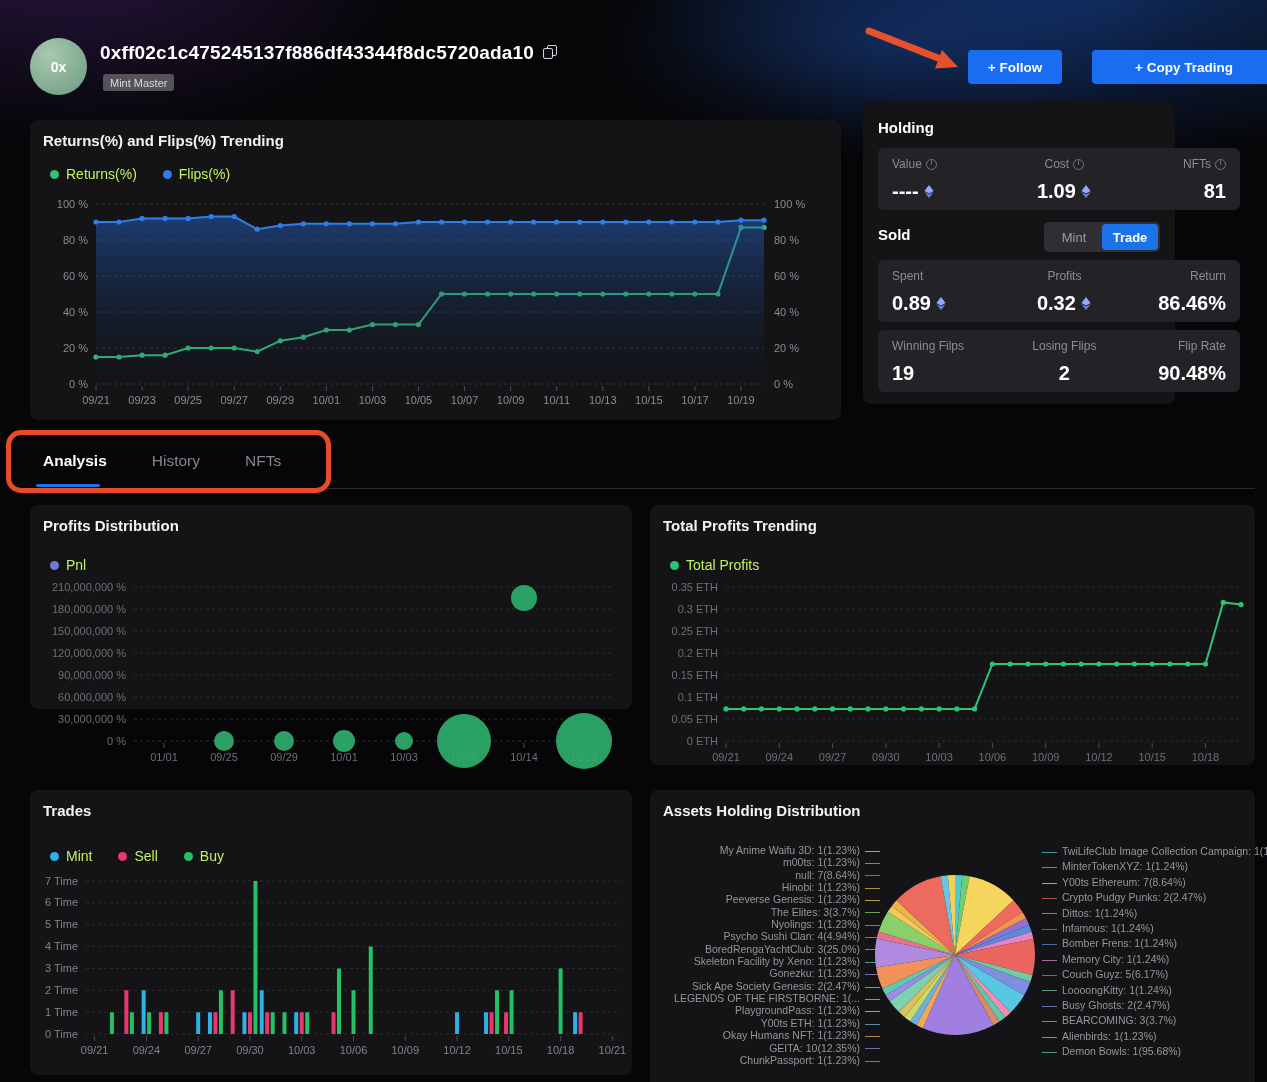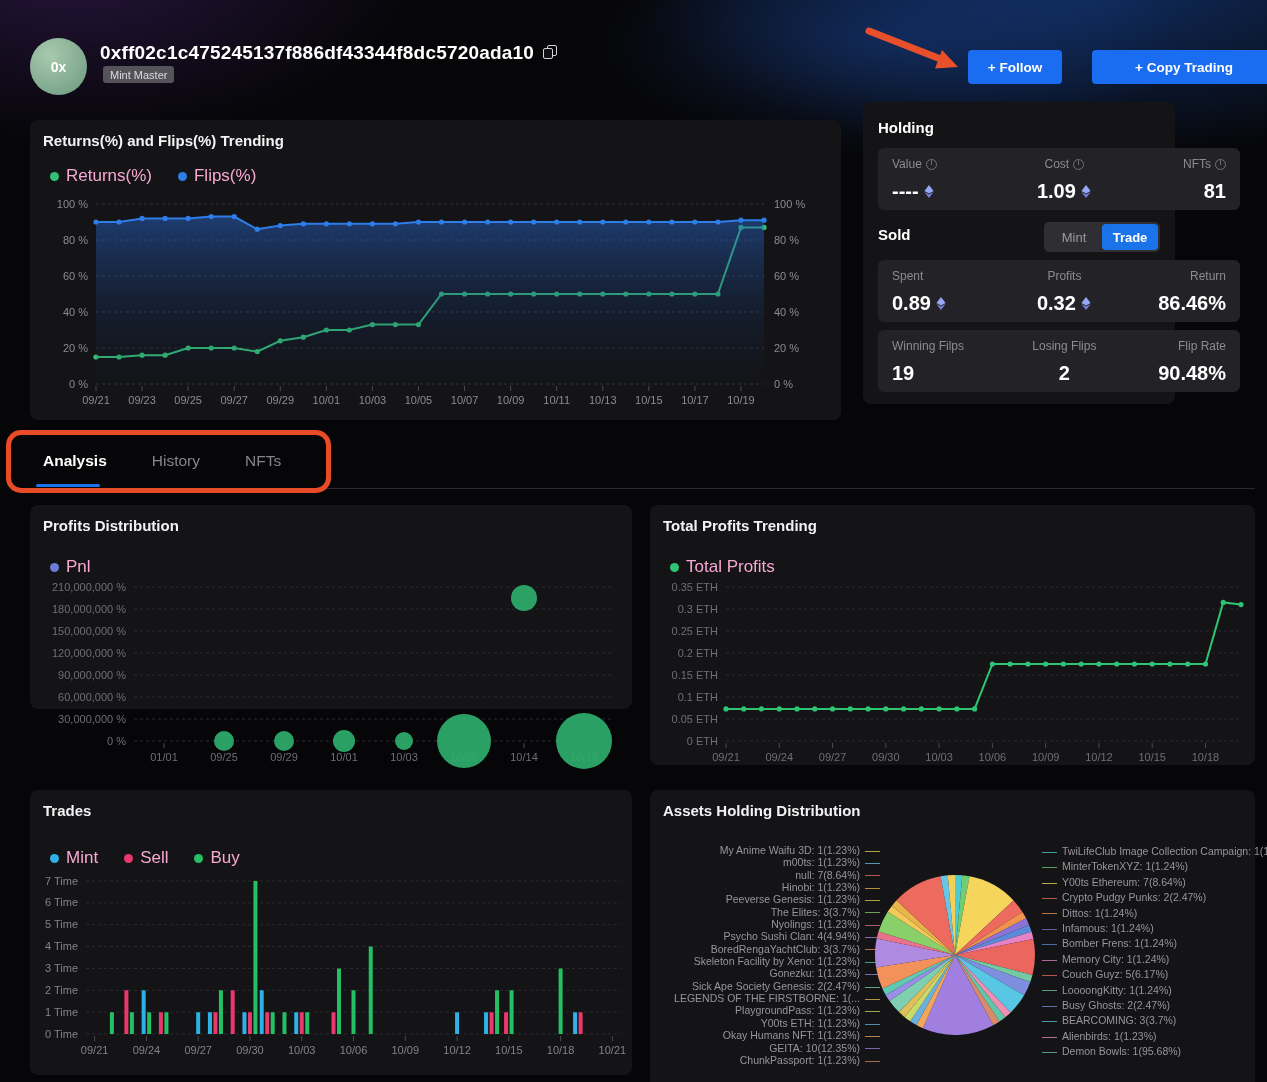--- a/index.html
+++ b/index.html
@@ -17,42 +17,42 @@
   
   .avatar { position:absolute; left:30px; top:38px; width:57px; height:57px; border-radius:50%;
     background:radial-gradient(circle at 35% 30%, #a9c9ad, #7da88e 70%, #6e9b81);
     display:flex; align-items:center; justify-content:center; font-size:14px; font-weight:bold; color:#fff; }
   .addr-row { position:absolute; left:100px; top:42px; display:flex; align-items:center; gap:9px; }
   .addr { font-size:19px; font-weight:bold; letter-spacing:.2px; }
   .copy-icon { width:16px; height:16px; position:relative; cursor:pointer; display:inline-block; }
   .copy-icon i { position:absolute; width:10px; height:11px; border:1.4px solid #d3d3d8; border-radius:2px; }
   .copy-icon i:first-child { left:4px; top:0; background:transparent; }
   .copy-icon i:last-child { left:0; top:3px; background:#101014; }
-  .badge { position:absolute; left:103px; top:66px; background:#535359; color:#d9d9de; font-size:11px;
+  .badge { position:absolute; left:103px; top:74px; background:#535359; color:#d9d9de; font-size:11px;
     padding:2.5px 7px; border-radius:3px; }
   .btn { position:absolute; top:50px; height:34px; background:#1a6df0; border:none; border-radius:4px;
     color:#fff; font-family:inherit; font-size:13.5px; font-weight:bold; cursor:pointer;
     display:flex; align-items:center; justify-content:center; }
   .btn-follow { left:968px; width:94px; }
   .btn-copy  { left:1092px; width:184px; }
   .annot-arrow { position:absolute; left:862px; top:24px; width:108px; height:54px; pointer-events:none; }
 
   
   .card, .panel { position:absolute; background:#141416; border-radius:8px; }
   .card h3 { position:absolute; left:13px; top:12px; font-size:15px; font-weight:bold; color:#f2f2f4; }
   .card-returns { left:30px; top:120px; width:811px; height:300px; }
   .card-pd     { left:30px;  top:505px; width:602px; height:204px; }
   .card-tp     { left:650px; top:505px; width:605px; height:260px; }
   .card-trades { left:30px;  top:790px; width:602px; height:285px; }
   .card-pie    { left:650px; top:790px; width:605px; height:380px; }
 
   .legend { position:absolute; left:20px; display:flex; gap:26px; align-items:center; }
   .legend .li { display:flex; align-items:center; gap:7px; cursor:pointer; }
   .legend .dot { width:9px; height:9px; border-radius:50%; }
-  .legend .lt { font-size:17px; color:#f9a8d4; }
+  .legend .lt { font-size:14px; color:#bef264; }
   .card-returns .legend { top:46px; }
   .card-pd .legend, .card-tp .legend { top:52px; }
   .card-trades .legend { top:58px; }
 
   svg.chart { position:absolute; }
   .sv-returns { left:8px;  top:72px; width:795px; height:222px; }
   .sv-bubble  { left:4px;  top:70px; width:594px; height:196px; }
   .sv-profit  { left:6px;  top:70px; width:593px; height:196px; }
   .sv-trades  { left:6px;  top:78px; width:590px; height:196px; }
   .sv-pie     { left:222px; top:82px; width:166px; height:166px; }
@@ -576,21 +576,21 @@
     <h3>Assets Holding Distribution</h3>
     <div id="pie-left" class="pie-col pie-left">
         <div class="pie-row"><span>My Anime Waifu 3D: 1(1.23%)</span><span class="pl-dash" style="background: rgb(242, 208, 90);"></span></div>
         <div class="pie-row"><span>m00ts: 1(1.23%)</span><span class="pl-dash" style="background: rgb(102, 198, 232);"></span></div>
         <div class="pie-row"><span>null: 7(8.64%)</span><span class="pl-dash" style="background: rgb(237, 106, 94);"></span></div>
         <div class="pie-row"><span>Hinobi: 1(1.23%)</span><span class="pl-dash" style="background: rgb(232, 181, 74);"></span></div>
         <div class="pie-row"><span>Peeverse Genesis: 1(1.23%)</span><span class="pl-dash" style="background: rgb(242, 201, 90);"></span></div>
         <div class="pie-row"><span>The Elites: 3(3.7%)</span><span class="pl-dash" style="background: rgb(138, 208, 106);"></span></div>
         <div class="pie-row"><span>Nyolings: 1(1.23%)</span><span class="pl-dash" style="background: rgb(232, 114, 138);"></span></div>
         <div class="pie-row"><span>Psycho Sushi Clan: 4(4.94%)</span><span class="pl-dash" style="background: rgb(176, 138, 224);"></span></div>
-        <div class="pie-row"><span>BoredRengaYachtClub: 3(3.7%)</span><span class="pl-dash" style="background: rgb(242, 146, 90);"></span></div>
+        <div class="pie-row"><span>BoredRengaYachtClub: 3(25.0%)</span><span class="pl-dash" style="background: rgb(242, 146, 90);"></span></div>
         <div class="pie-row"><span>Skeleton Facility by Xeno: 1(1.23%)</span><span class="pl-dash" style="background: rgb(95, 201, 178);"></span></div>
         <div class="pie-row"><span>Gonezku: 1(1.23%)</span><span class="pl-dash" style="background: rgb(154, 143, 232);"></span></div>
         <div class="pie-row"><span>Sick Ape Society Genesis: 2(2.47%)</span><span class="pl-dash" style="background: rgb(126, 208, 176);"></span></div>
         <div class="pie-row"><span>LEGENDS OF THE FIRSTBORNE: 1(...</span><span class="pl-dash" style="background: rgb(224, 192, 90);"></span></div>
         <div class="pie-row"><span>PlaygroundPass: 1(1.23%)</span><span class="pl-dash" style="background: rgb(201, 217, 106);"></span></div>
         <div class="pie-row"><span>Y00ts ETH: 1(1.23%)</span><span class="pl-dash" style="background: rgb(107, 177, 224);"></span></div>
         <div class="pie-row"><span>Okay Humans NFT: 1(1.23%)</span><span class="pl-dash" style="background: rgb(242, 166, 90);"></span></div>
         <div class="pie-row"><span>GEITA: 10(12.35%)</span><span class="pl-dash" style="background: rgb(160, 127, 224);"></span></div>
         <div class="pie-row"><span>ChunkPassport: 1(1.23%)</span><span class="pl-dash" style="background: rgb(217, 138, 104);"></span></div>
       </div>

